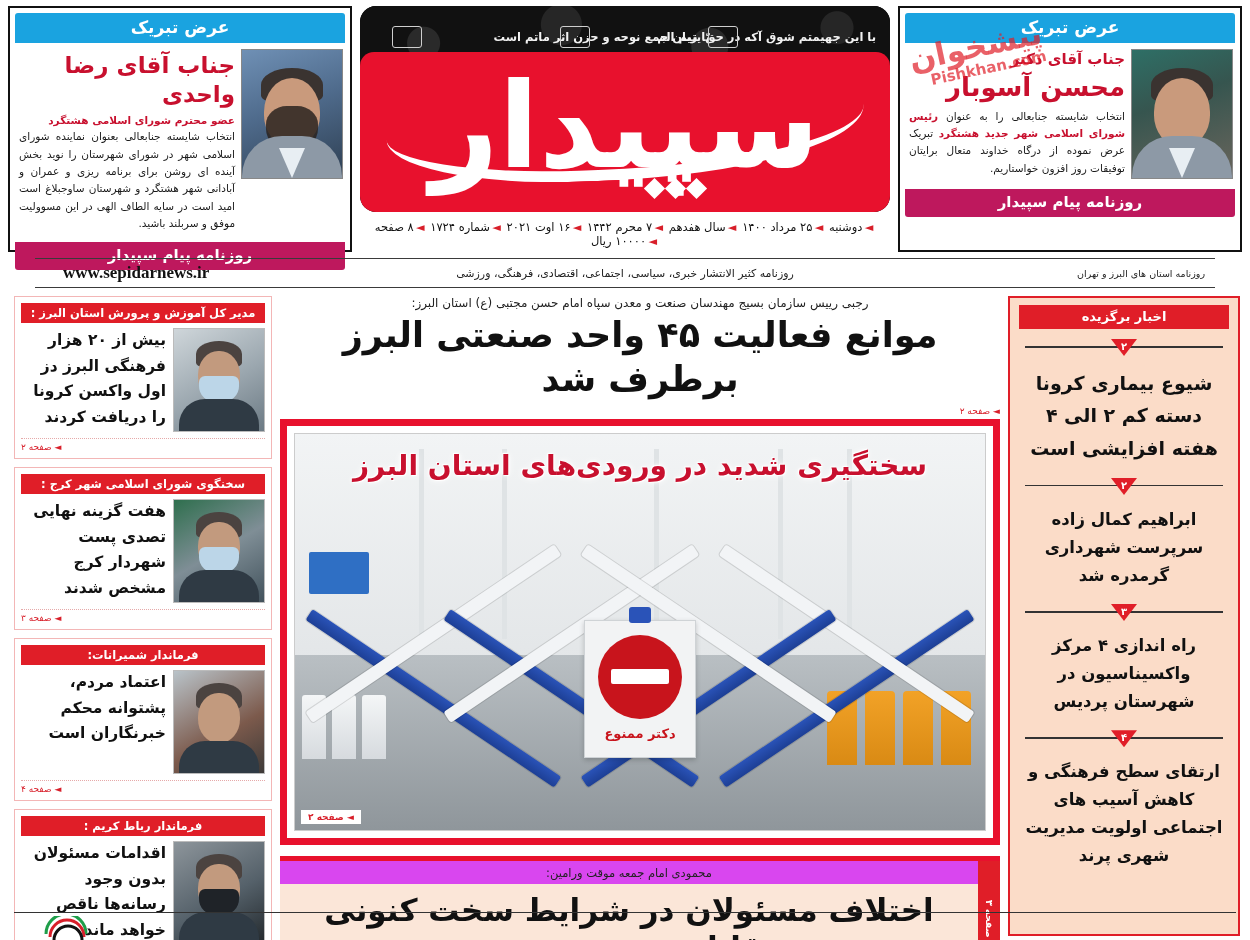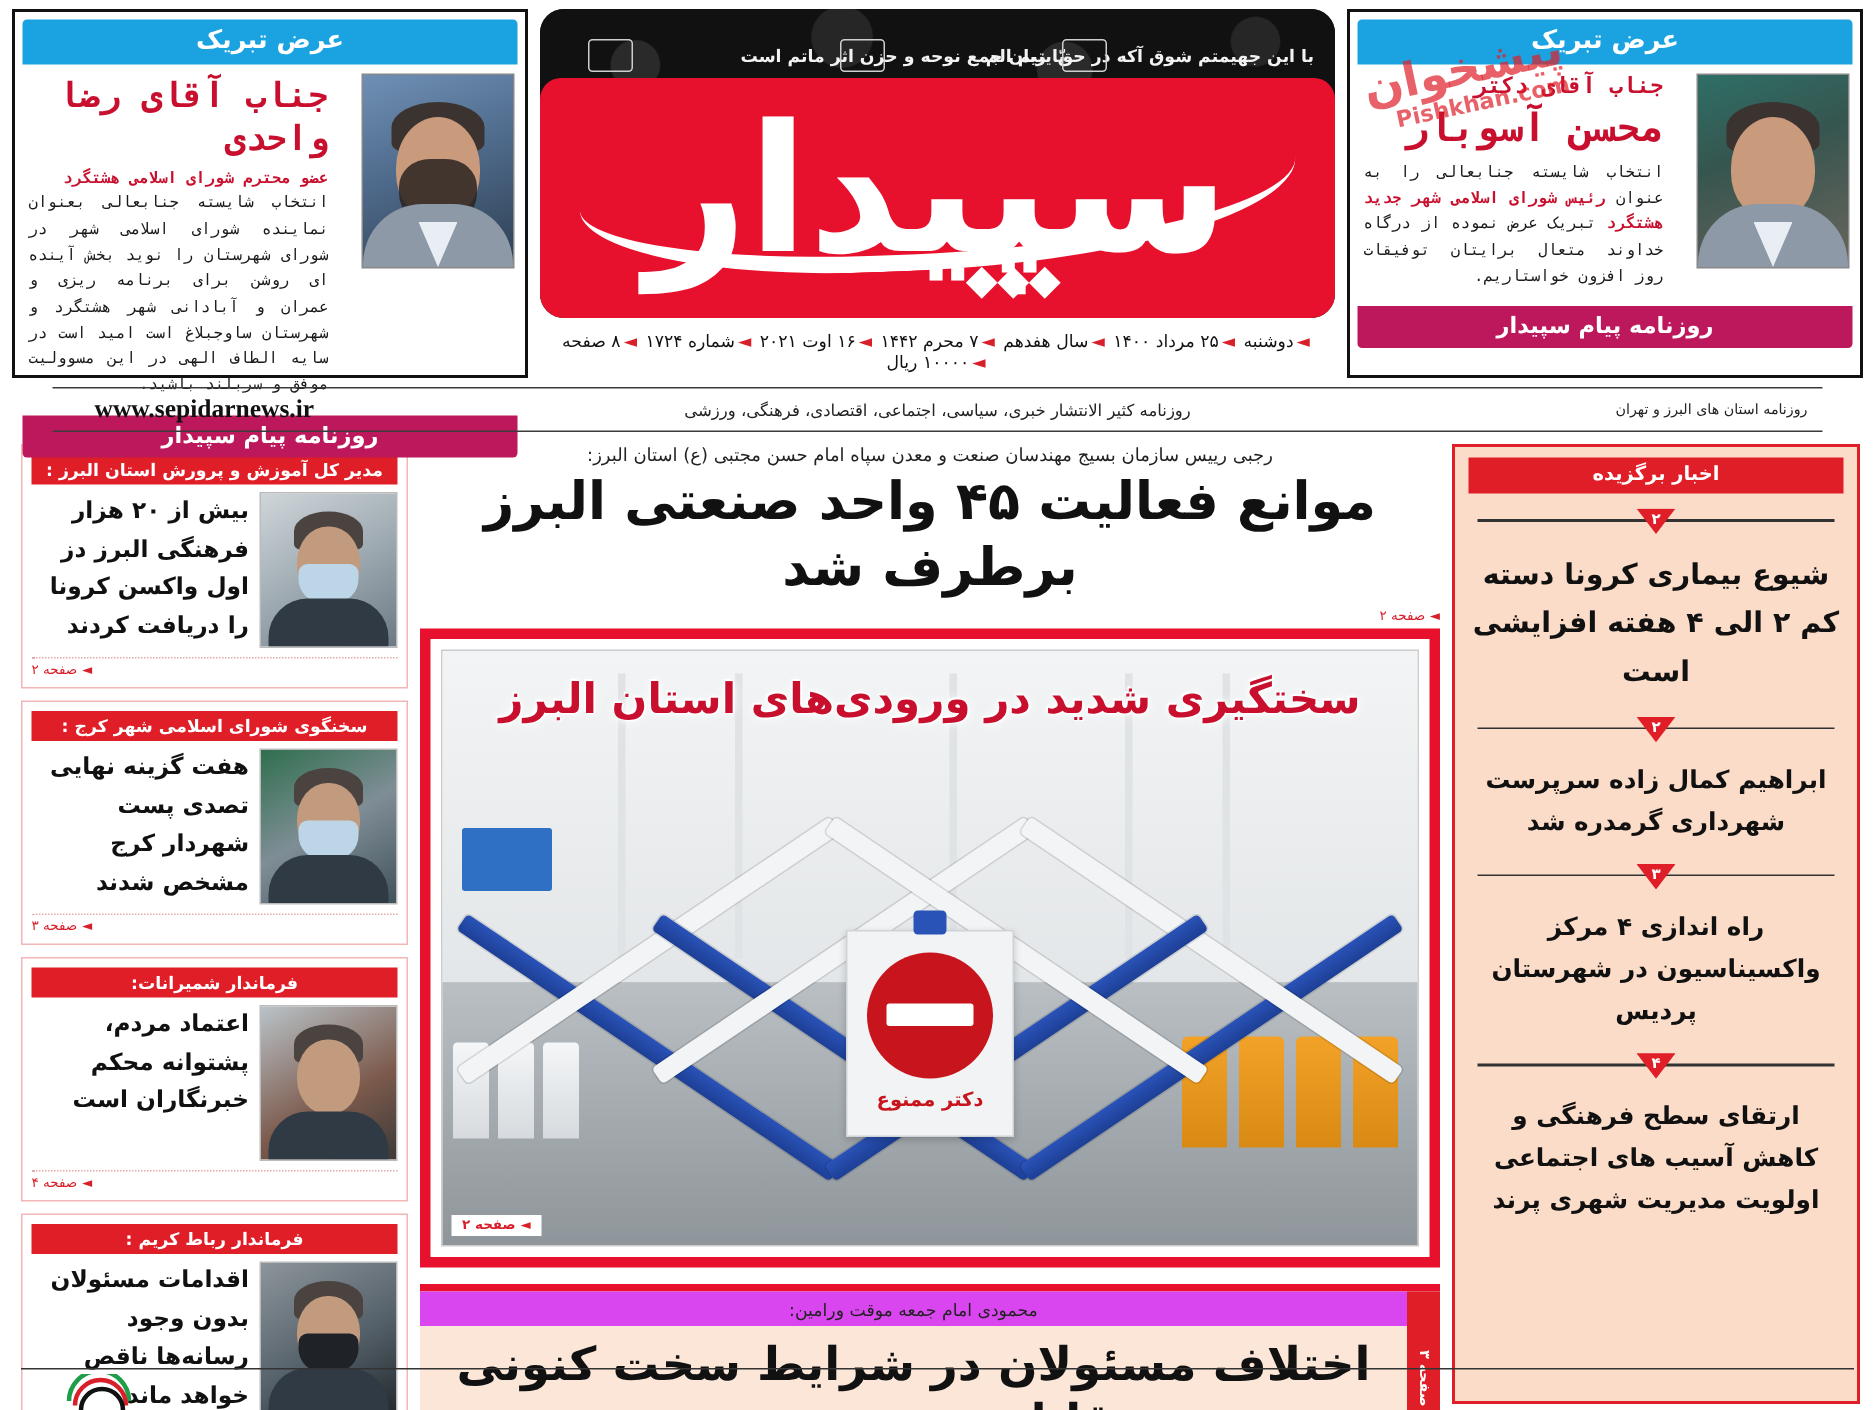--- a/index.html
+++ b/index.html
@@ -18,21 +18,21 @@
   .ad-box {
     width: 351px; margin: 6px 8px 0 8px;
     border: 2px solid #111; background:#fff;
     padding: 5px; position: relative;
   }
   .ad-hdr {
     background:#1aa3e0; color:#fff; text-align:center;
     font-size:17px; font-weight:bold; padding:4px 0 6px 0;
     border-radius: 3px 3px 0 0; letter-spacing:.5px;
   }
-  .ad-body { display:flex; gap:22px; padding:6px 2px 4px 2px;font-family:Liberation Mono, monospace; }
+  .ad-body { display:flex; gap:6px; padding:6px 2px 4px 2px; }
   .ad-photo {
     width:102px; height:130px; flex:0 0 102px;
     border:1px solid #888;
     background:#3a4a55;
     position:relative; overflow:hidden;
   }
   .ad-photo.p1 { background: linear-gradient(160deg,#2e6f66 0%,#36554f 40%,#6a655c 100%); }
   .ad-photo.p2 { background: linear-gradient(160deg,#6f90b5 0%,#4f6b8c 45%,#2e3f52 100%); }
   .face {
     position:absolute; left:50%; top:22%;
@@ -259,21 +259,21 @@
     writing-mode:vertical-rl; text-orientation:mixed; padding:4px 0;
   }
   .bs-body { flex:1; }
   .bs-over { background:#d946ef; text-align:center; font-size:11.5px; color:#222; padding:5px 0 4px; }
   .bs-head {
     background:#fbe6d8; text-align:center; font-size:31px; font-weight:bold;
     color:#111; padding:7px 6px 10px; line-height:1.25;
   }
 
   
-  .col-right { width:272px; order:1;border-radius:11px; }
+  .col-right { width:232px; order:1;border-radius:11px; }
   .best-box { border:2px solid #e01e28; background:#fbdcc8; padding:7px 9px 12px; height:100%; }
   .best-hdr {
     background:#e01e28; color:#fff; text-align:center; font-size:13px;
     font-weight:bold; padding:4px 0 5px; margin-bottom:6px;
   }
   .best-item { text-align:center; }
   .best-num-row { position:relative; height:20px; margin:10px 0 6px; }
   .best-num-row .line { position:absolute; left:6px; right:6px; top:7px; height:1.5px; background:#333; }
   .best-num {
     position:absolute; left:50%; transform:translateX(-50%); top:0;

